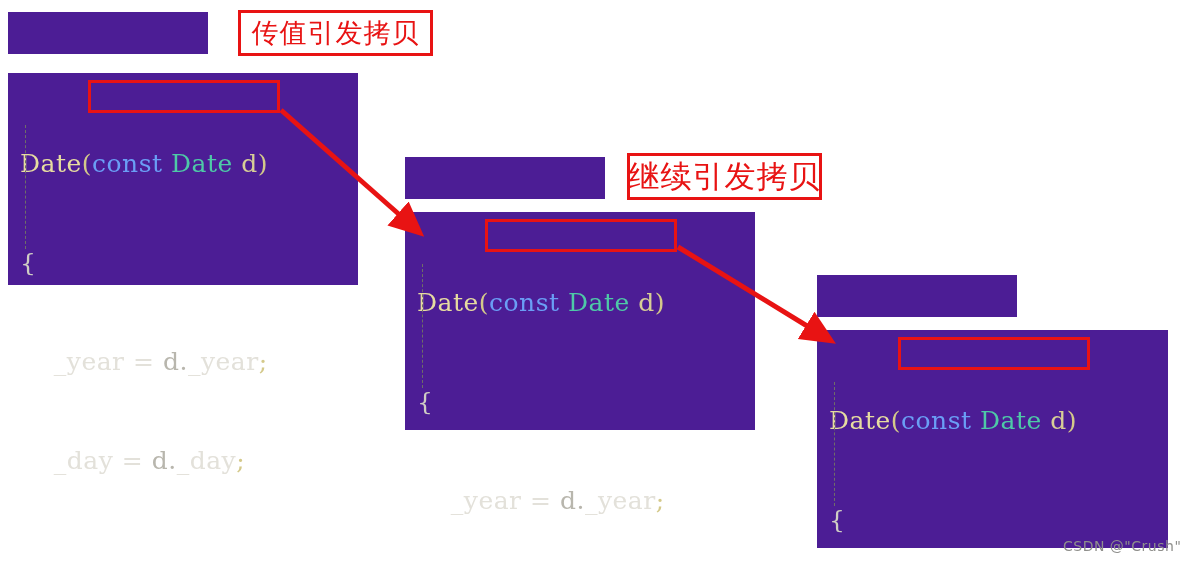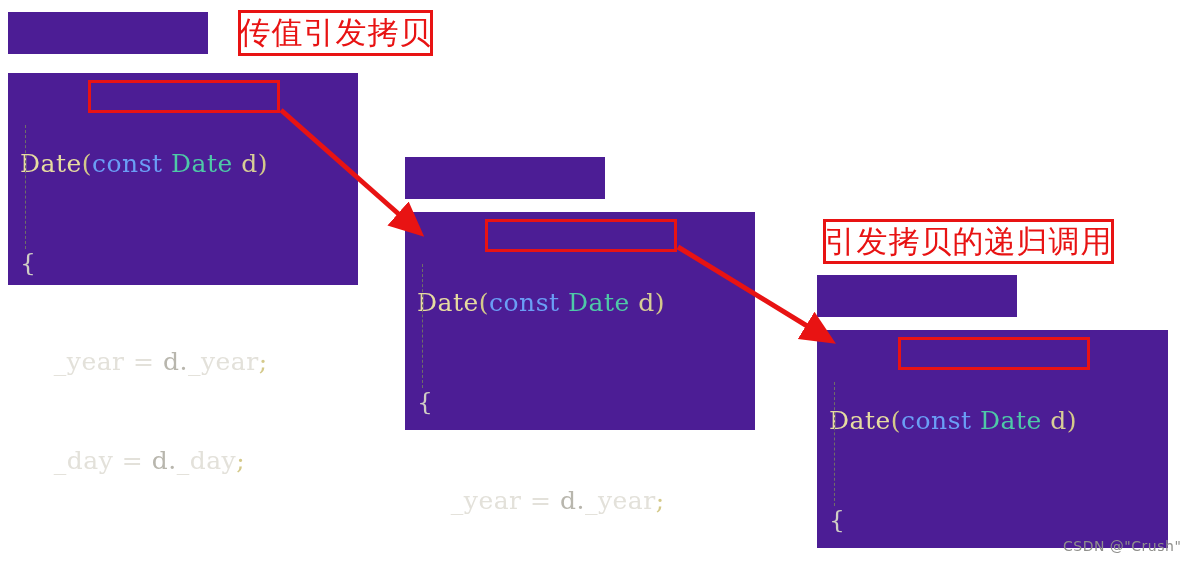--- a/index.html
+++ b/index.html
@@ -108,56 +108,56 @@
     <span class="line"><span class="tk-fn">Date</span><span class="tk-punct">(</span><span class="tk-kw">const</span><span class="tk-plain"> </span><span class="tk-type">Date</span><span class="tk-plain"> </span><span class="tk-param">d</span><span class="tk-punct">)</span></span>
     <span class="line"><span class="tk-brace">{</span></span>
     <span class="line"><span class="tk-plain">    </span><span class="tk-plain">_year</span><span class="tk-plain"> </span><span class="tk-plain">=</span><span class="tk-plain"> </span><span class="tk-member">d.</span><span class="tk-plain">_year</span><span class="tk-punct">;</span></span>
     <span class="line"><span class="tk-plain">    </span><span class="tk-plain">_day</span><span class="tk-plain"> </span><span class="tk-plain">=</span><span class="tk-plain"> </span><span class="tk-member">d.</span><span class="tk-plain">_day</span><span class="tk-punct">;</span></span>
     
     <div class="guide" style="left:17px; top:52px; height:124px;"></div>
   </div>
 
   <div class="hl-rect" style="left:88px; top:80px; width:192px; height:33px;"></div>
 
-  <div class="anno" style="left:238px; top:10px; width:195px; height:46px; font-size:31px;">传值引发拷贝</div>
+  <div class="anno" style="left:238px; top:10px; width:195px; height:46px; font-size:27px;">传值引发拷贝</div>
 
   <div class="code-strip" style="left:405px; top:157px; width:200px; height:42px; font-size:25px; line-height:30px;">
     <span class="line"><span class="tk-type">Date</span><span class="tk-plain"> </span><span class="tk-var">d2</span><span class="tk-punct">(</span><span class="tk-var">d1</span><span class="tk-punct">)</span><span class="tk-punct">;</span></span>
   </div>
 
   <div class="code-block" style="left:405px; top:212px; width:350px; height:218px; font-size:25px; line-height:33px;">
     <span class="line"><span class="tk-fn">Date</span><span class="tk-punct">(</span><span class="tk-kw">const</span><span class="tk-plain"> </span><span class="tk-type">Date</span><span class="tk-plain"> </span><span class="tk-param">d</span><span class="tk-punct">)</span></span>
     <span class="line"><span class="tk-brace">{</span></span>
     <span class="line"><span class="tk-plain">    </span><span class="tk-plain">_year</span><span class="tk-plain"> </span><span class="tk-plain">=</span><span class="tk-plain"> </span><span class="tk-member">d.</span><span class="tk-plain">_year</span><span class="tk-punct">;</span></span>
     
     
     
     <div class="guide" style="left:17px; top:52px; height:124px;"></div>
   </div>
 
   <div class="hl-rect" style="left:485px; top:219px; width:192px; height:33px;"></div>
 
+  <div class="anno" style="left:627px; top:153px; width:195px; height:47px; font-size:31px;">继续引发拷贝</div>
 
   <div class="code-strip" style="left:817px; top:275px; width:200px; height:42px; font-size:25px; line-height:30px;">
     <span class="line"><span class="tk-type">Date</span><span class="tk-plain"> </span><span class="tk-var">d2</span><span class="tk-punct">(</span><span class="tk-var">d1</span><span class="tk-punct">)</span><span class="tk-punct">;</span></span>
   </div>
 
   <div class="code-block" style="left:817px; top:330px; width:351px; height:218px; font-size:25px; line-height:33px;">
     <span class="line"><span class="tk-fn">Date</span><span class="tk-punct">(</span><span class="tk-kw">const</span><span class="tk-plain"> </span><span class="tk-type">Date</span><span class="tk-plain"> </span><span class="tk-param">d</span><span class="tk-punct">)</span></span>
     <span class="line"><span class="tk-brace">{</span></span>
     
     
     
     
     <div class="guide" style="left:17px; top:52px; height:124px;"></div>
   </div>
 
   <div class="hl-rect" style="left:898px; top:337px; width:192px; height:33px;"></div>
 
-  <div class="anno" style="left:823px; top:219px; width:291px; height:45px; font-size:31px;">引发拷贝的递归调用</div>
 
   <svg id="arrows" viewBox="0 0 1191 563">
     <defs>
       <marker id="ah" markerWidth="7" markerHeight="7" refX="5.6" refY="3.2" orient="auto">
         <path d="M0,0 L7,3.2 L0,6.4 z" fill="#e81313"></path>
       </marker>
     </defs>
     <line x1="281" y1="110" x2="419" y2="232" stroke="#e81313" stroke-width="5" marker-end="url(#ah)"></line>
     <line x1="678" y1="247" x2="830" y2="340" stroke="#e81313" stroke-width="5" marker-end="url(#ah)"></line>
   </svg>

